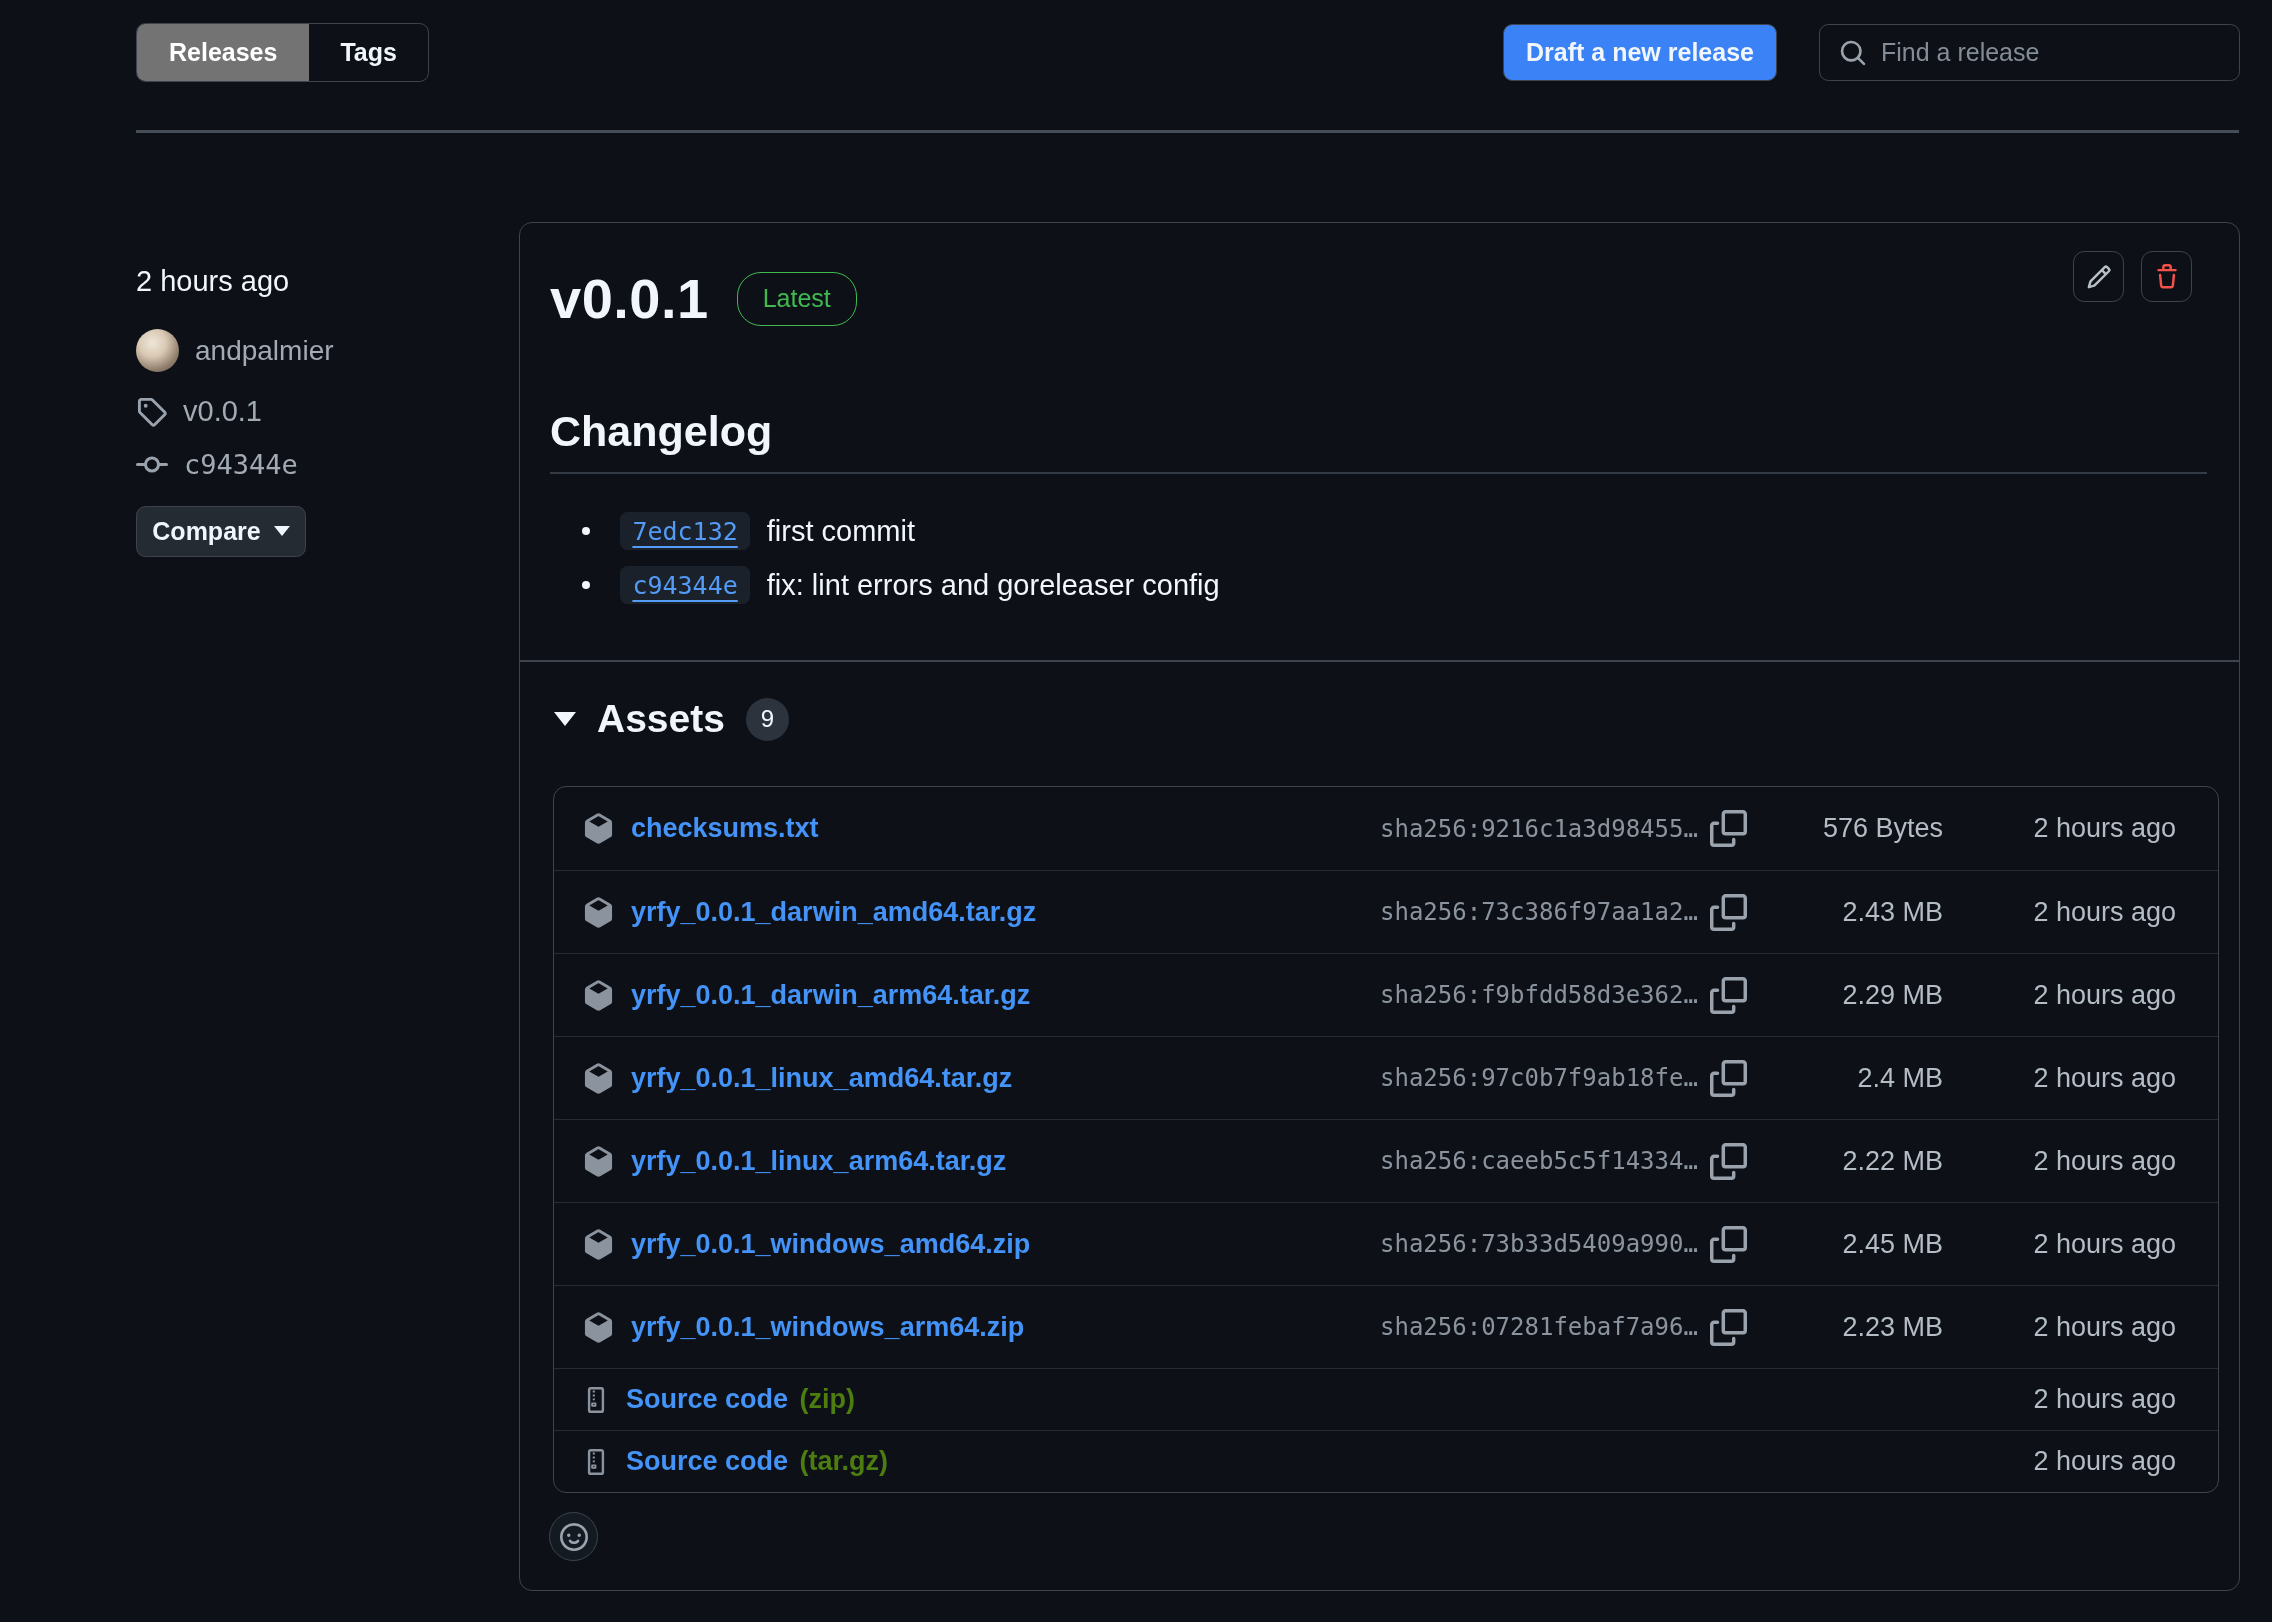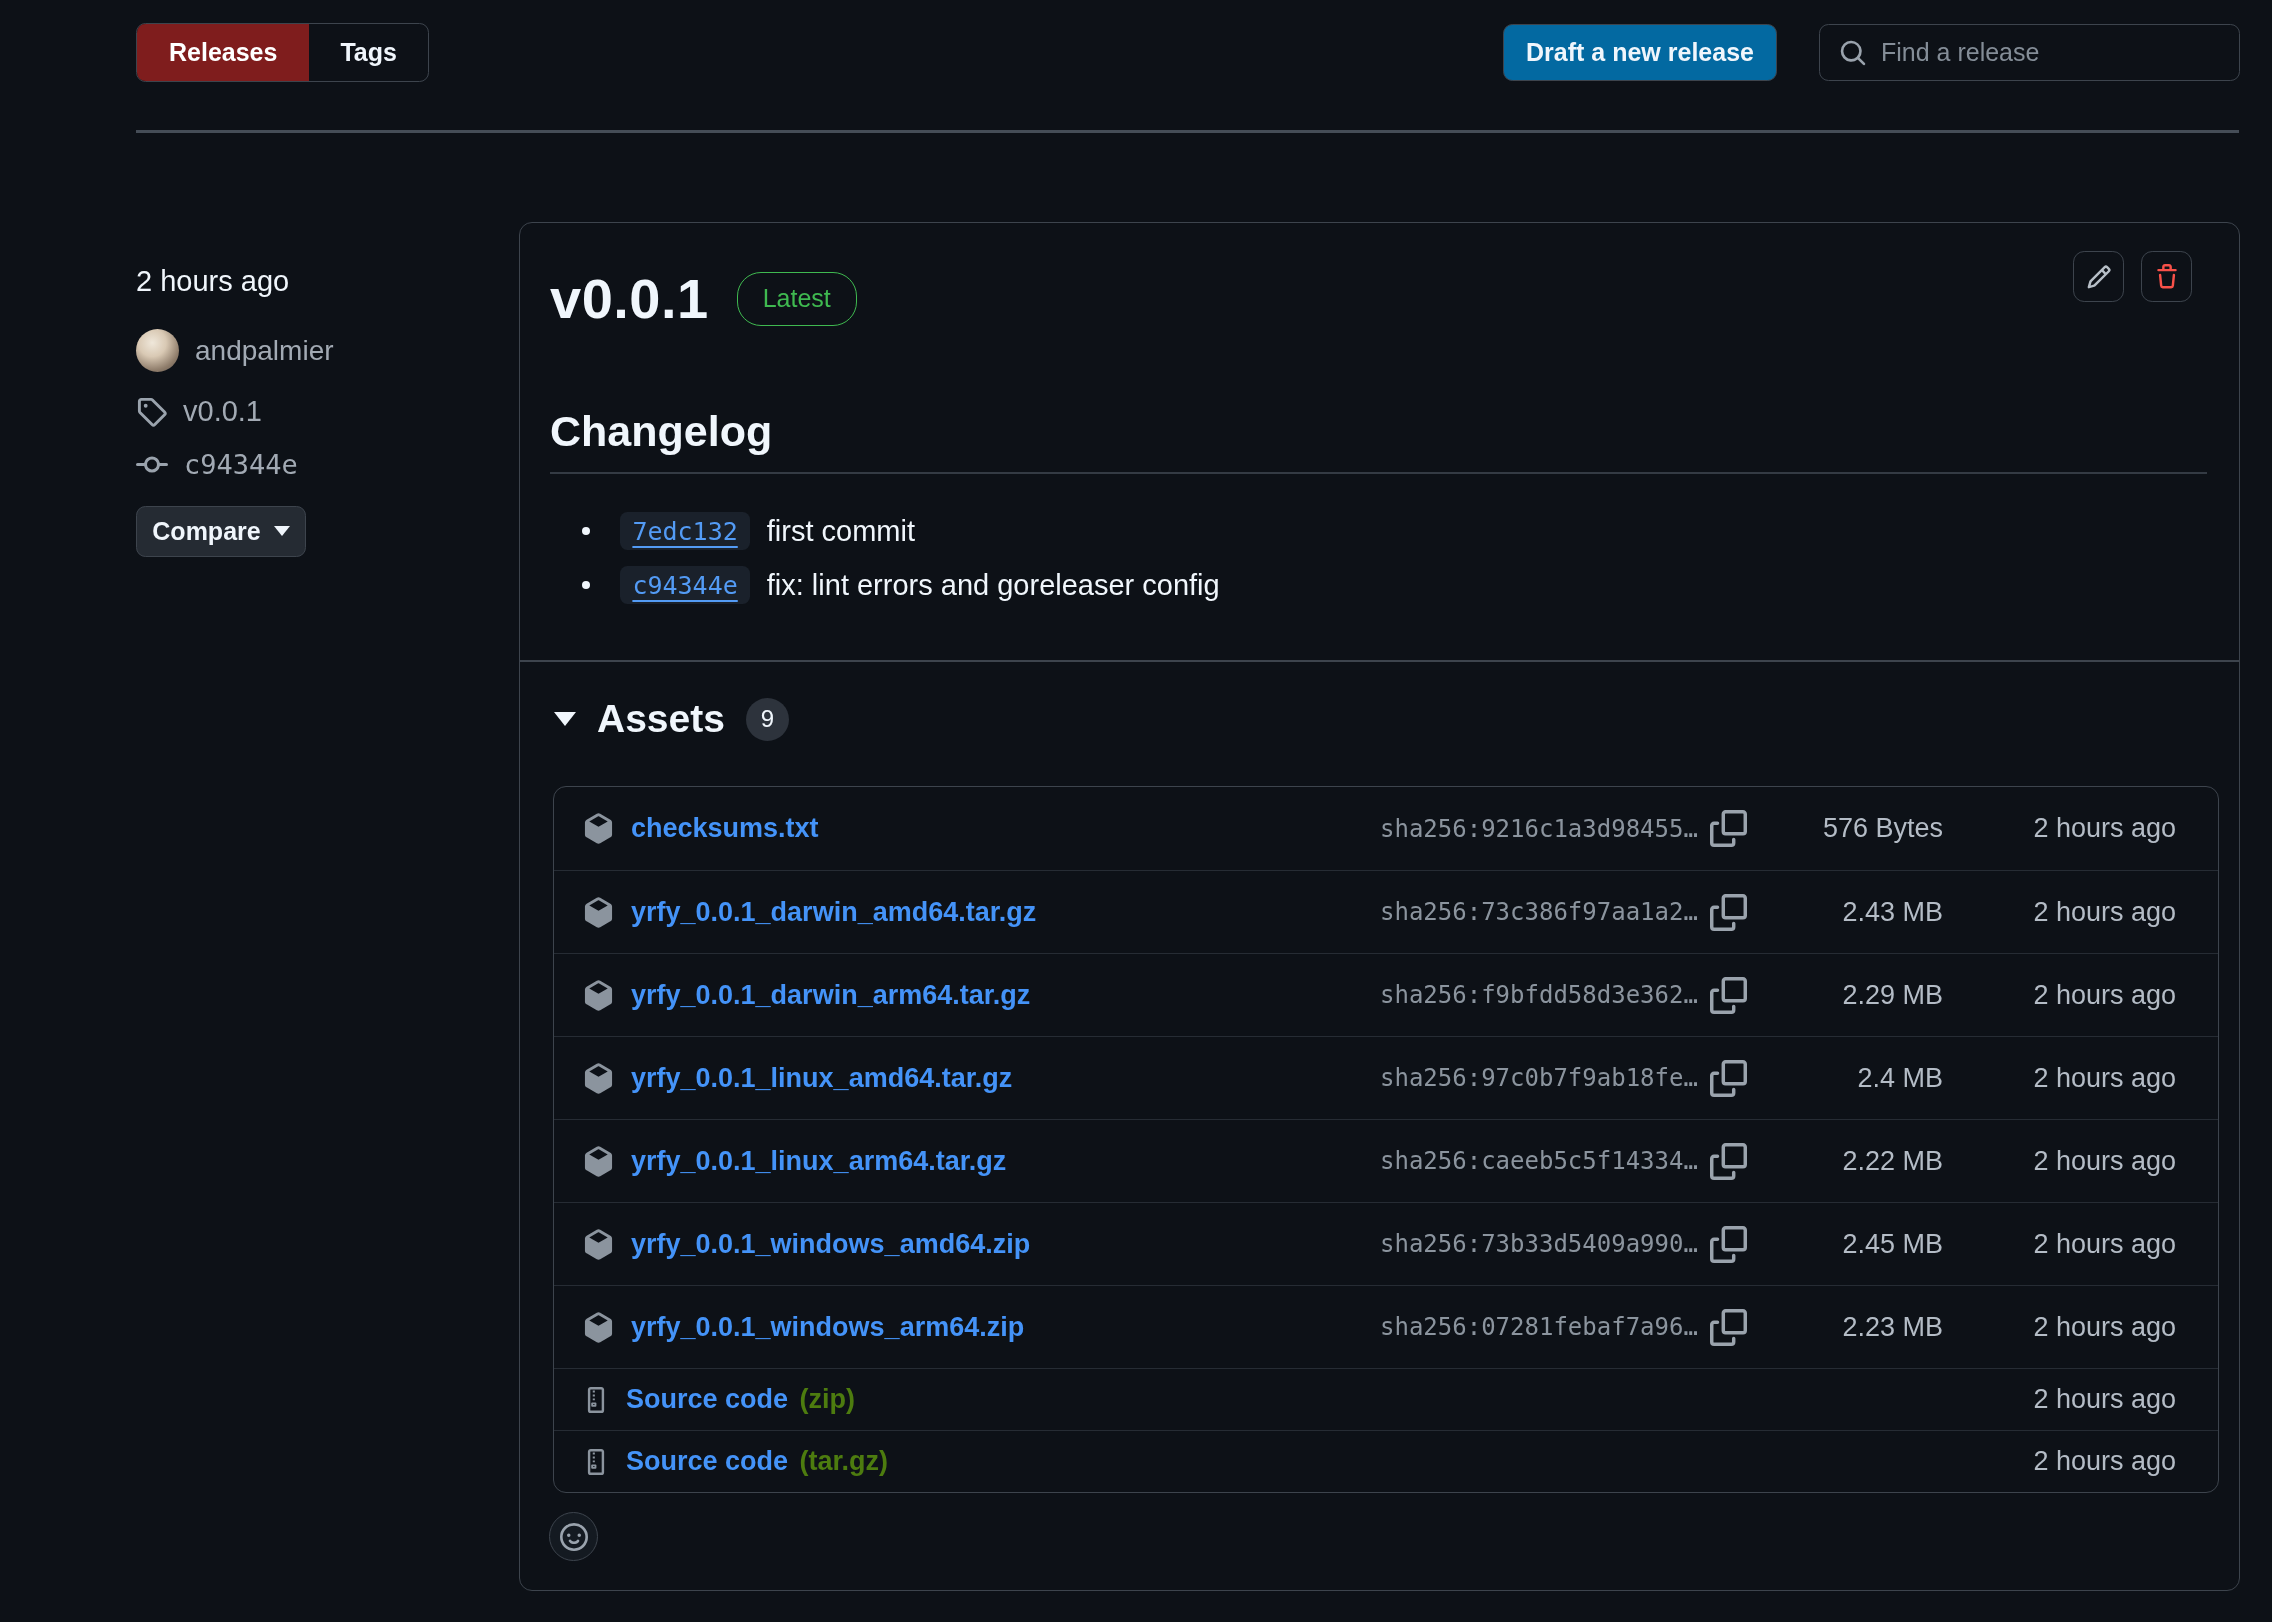--- a/index.html
+++ b/index.html
@@ -15,26 +15,26 @@
   .segmented {
     position:absolute; left:136px; top:22.5px; height:59px;
     display:flex; border:1.9px solid #3d444d; border-radius:9.4px; overflow:hidden;
     background:transparent;
   }
   .seg-btn {
     display:flex; align-items:center; justify-content:center;
     font-size:25px; font-weight:700; color:#f0f6fc; cursor:pointer;
     border:none; background:transparent; font-family:inherit;
   }
-  .seg-btn.selected { background:#7f1d1d; color:#ffffff; padding:0 32px;text-align:right; }
+  .seg-btn.selected { background:#737373; color:#ffffff; padding:0 32px;text-align:right; }
   .seg-btn.plain    { padding:0 31px; }
 
   .draft-btn {
     position:absolute; left:1503px; top:24px; width:274px; height:57px;
-    background:#0369a1; border:1.9px solid #3d444d; border-radius:9.4px;
+    background:#3b82f6; border:1.9px solid #3d444d; border-radius:9.4px;
     color:#f0f6fc; font-size:25px; font-weight:700; font-family:inherit;
     display:flex; align-items:center; justify-content:center; cursor:pointer;
   }
   .search-box {
     position:absolute; left:1819px; top:24px; width:421px; height:57px;
     border:1.9px solid #3d444d; border-radius:9.4px;
     display:flex; align-items:center; gap:14px; padding:0 19px; background:transparent;
   }
   .search-box .icon { color:#9aa3ad; }
   .search-box input {

